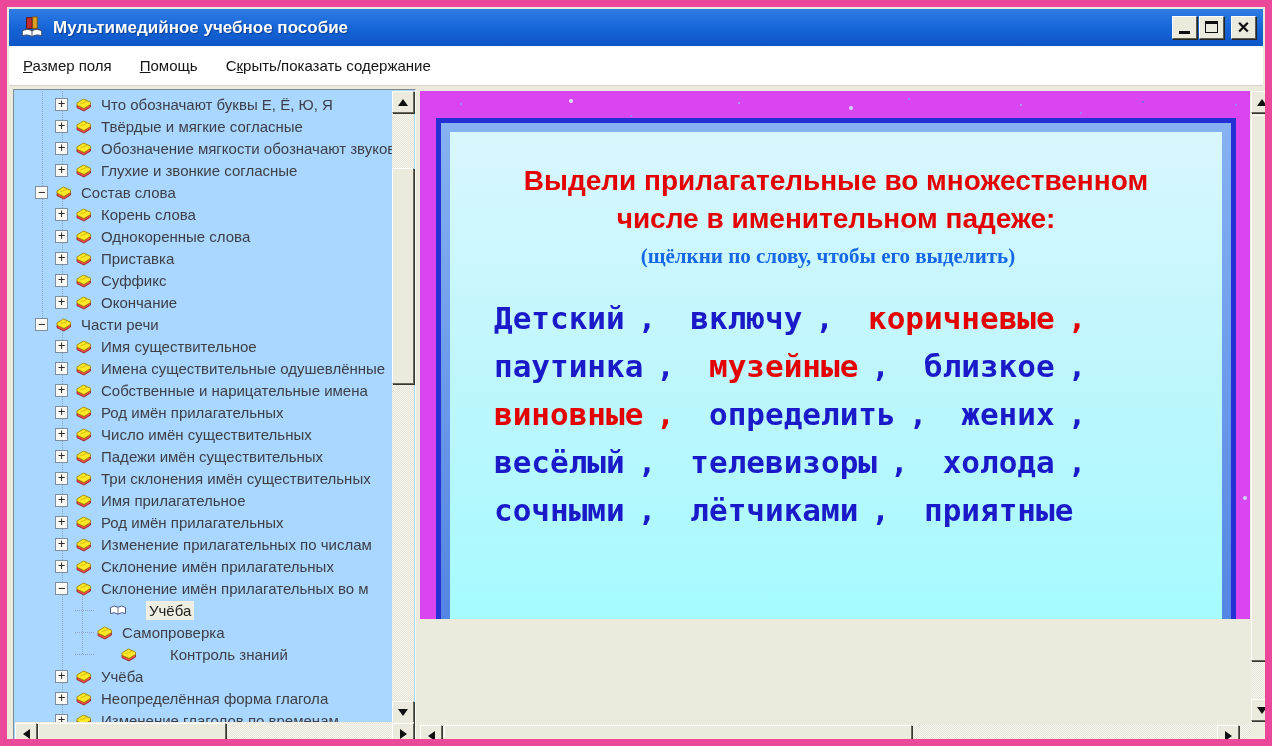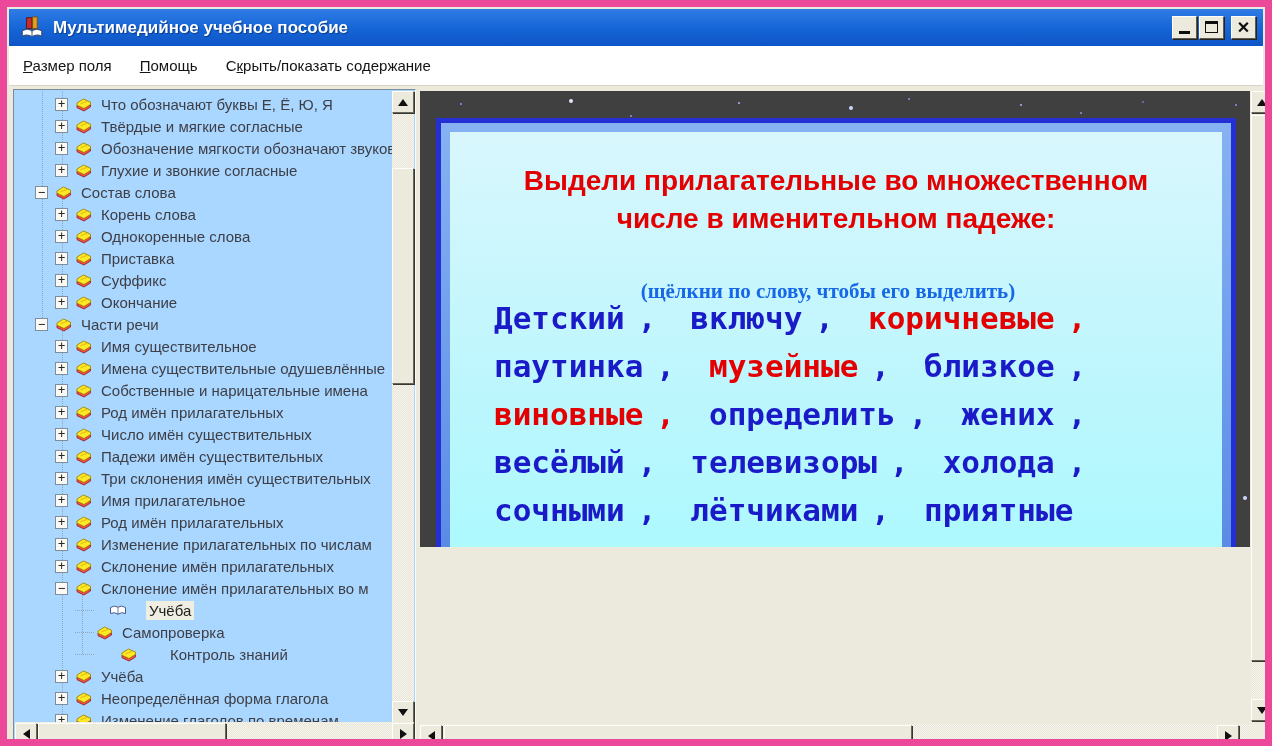--- a/index.html
+++ b/index.html
@@ -70,21 +70,21 @@
     position:absolute; background:#ece9dd;
     border:1px solid; border-color:#fffef8 #66665c #66665c #fffef8; box-shadow:1px 1px 0 #38382f;
   }
   .arr { width:0; height:0; }
   .arr-up   { border-left:5px solid transparent; border-right:5px solid transparent; border-bottom:7px solid #101010; }
   .arr-down { border-left:5px solid transparent; border-right:5px solid transparent; border-top:7px solid #101010; }
   .arr-left { border-top:5px solid transparent; border-bottom:5px solid transparent; border-right:7px solid #101010; }
   .arr-right{ border-top:5px solid transparent; border-bottom:5px solid transparent; border-left:7px solid #101010; }
   
   .mainarea { position:absolute; left:413px; top:84px; width:855px; height:657px; }
-  .viewport { position:absolute; left:0; top:0; width:830px; height:456px; background:#404040; overflow:hidden; }
+  .viewport { position:absolute; left:0; top:0; width:830px; height:528px; background:#d946ef; overflow:hidden; }
   .main-vs { left:831px; top:0; width:22px; height:632px; position:absolute; }
   .main-hs { left:0; top:633px; width:831px; height:24px; position:absolute; }
   .corner  { position:absolute; left:831px; top:633px; width:24px; height:24px; background:#efece0; }
   .stars { position:absolute; left:0; top:0; width:2px; height:2px; border-radius:50%;
     box-shadow:
       40px 12px 0 #8892ff, 96px 30px 0 #6670dd, 150px 9px 0 1px #dfe4ff, 210px 24px 0 #8892ff,
       262px 36px 0 #5a64cc, 318px 11px 0 #aab0ff, 372px 27px 0 #6670dd, 430px 16px 0 1px #cfd6ff,
       488px 7px 0 #8892ff, 540px 29px 0 #5a64cc, 600px 13px 0 #aab0ff, 660px 21px 0 #8892ff,
       722px 10px 0 #6670dd, 780px 31px 0 #aab0ff, 815px 13px 0 #8892ff, 350px 56px 0 #4a54bc,
       120px 71px 0 #4a54bc, 700px 91px 0 #5a64cc, 824px 406px 0 1px #cfd6ff, 60px 45px 0 #4a54bc; }
@@ -92,21 +92,21 @@
     position:absolute; left:16px; top:27px; width:800px; height:600px;
     border:5px solid #2430d4; background:linear-gradient(180deg,#86b2f2,#4a7de0); padding:9px;
   }
   .panel-inner {
     position:relative; width:100%; height:100%;
     background:linear-gradient(180deg,#d8f7fd 0%,#bdf6fd 45%,#9dfdff 100%);
   }
   .task-title { position:absolute; top:30px; left:0; right:0; text-align:center;
     font-size:28px; font-weight:bold; color:#e40000; line-height:38px; }
   .task-hint { position:absolute; top:112px; left:0; right:16px; text-align:center;
-    font-family:"Liberation Serif", serif; font-size:21px; font-weight:bold; color:#1668e8;margin-top:35px; }
+    font-family:"Liberation Serif", serif; font-size:21px; font-weight:bold; color:#1668e8; }
   .words { position:absolute; left:44px; top:168px; right:6px;
     font-family:"DejaVu Sans Mono", monospace; font-weight:bold; font-size:31px; }
   .word-line { height:48px; white-space:nowrap; }
   .comma { margin-left:13px; margin-right:34px; }
   .word { cursor:default; }
 </style>
 </head>
 <body>
 
 <div class="window">

